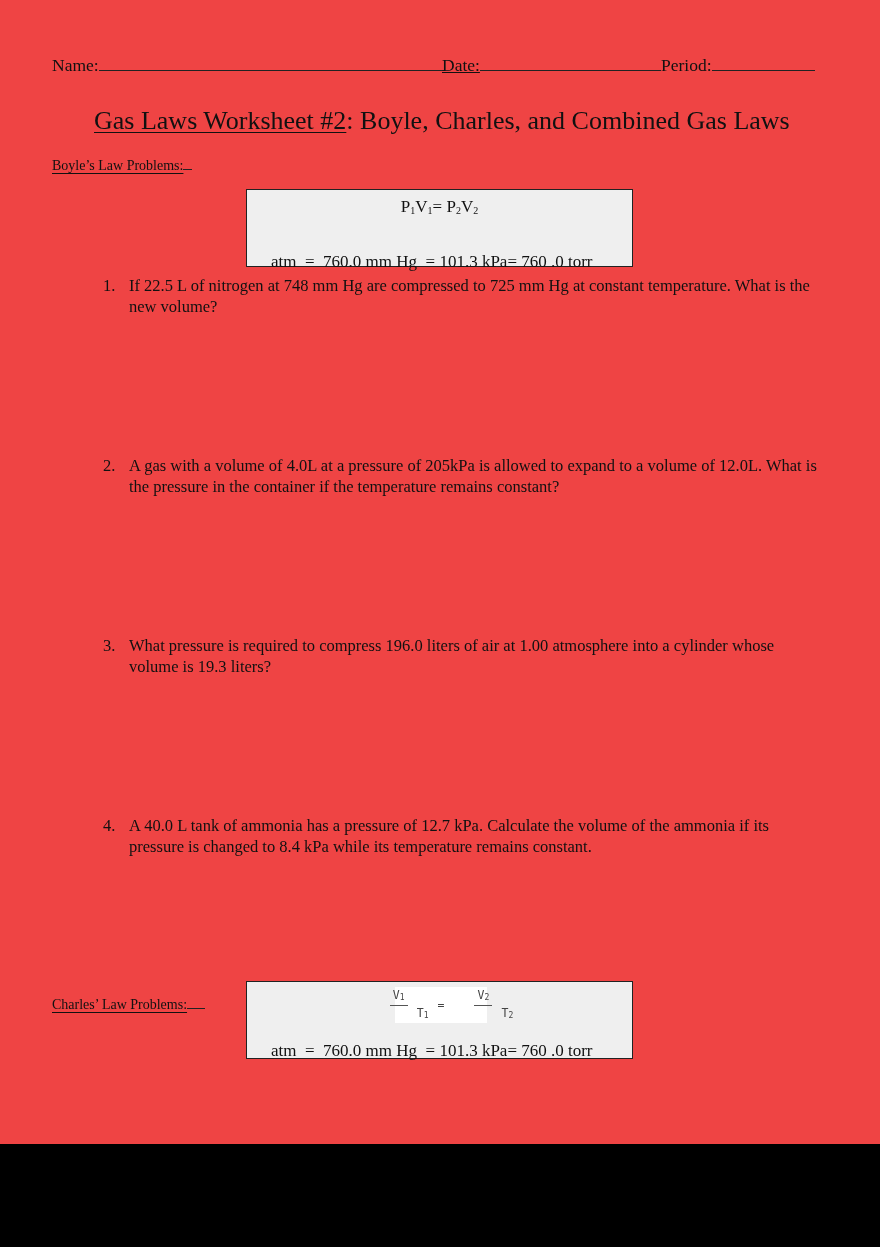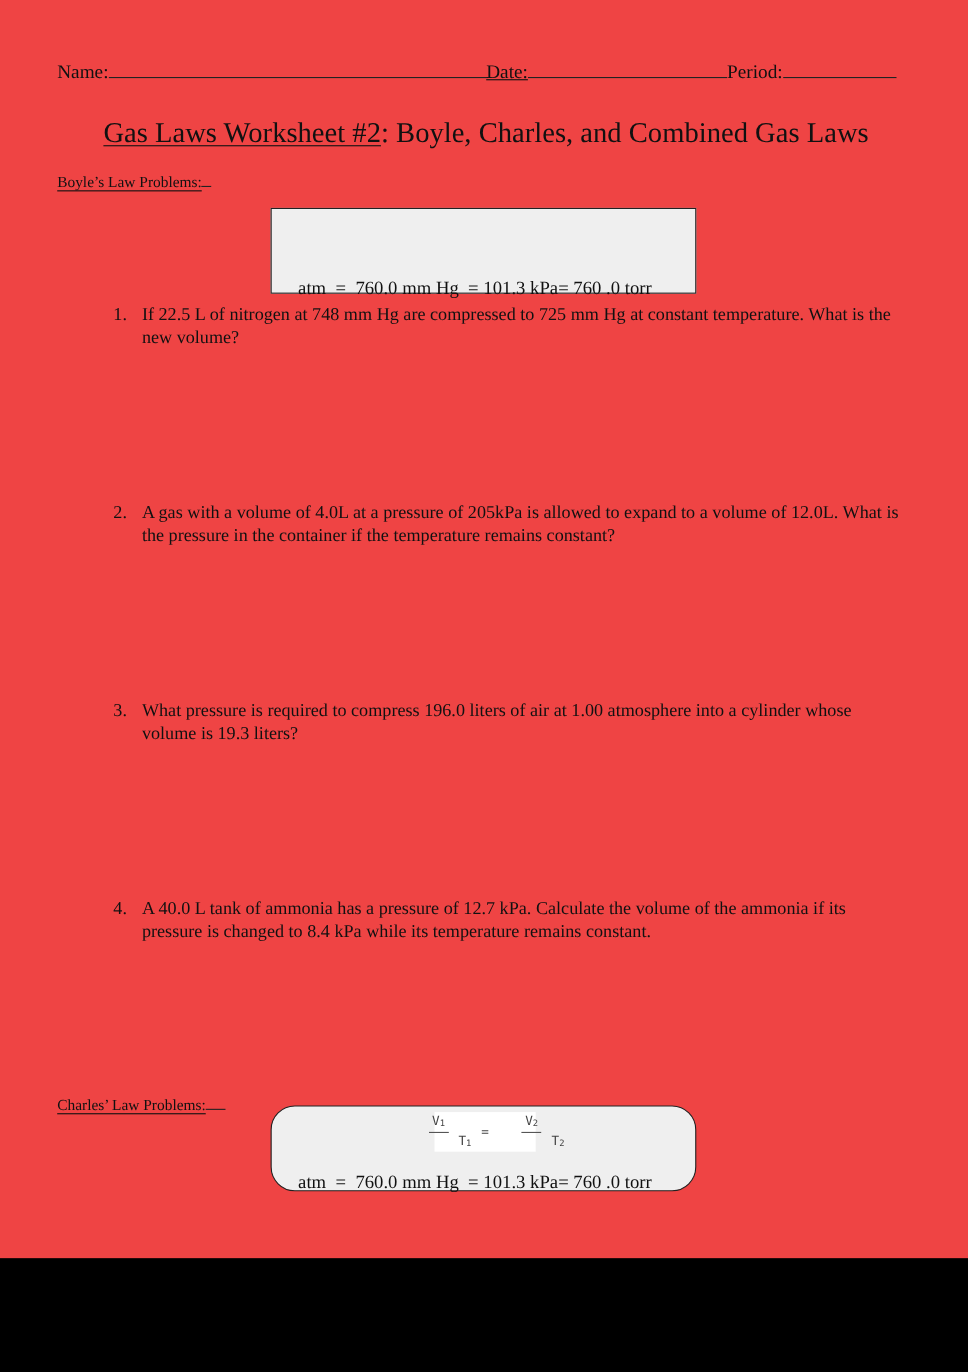--- a/index.html
+++ b/index.html
@@ -70,21 +70,21 @@
     .formula-box {
       position: absolute;
       left: 246px;
       width: 387px;
       background: #efefef;
       border: 1.5px solid #222;
       box-sizing: border-box;
       font-size: 17px;
     }
     .boyle-box { top: 189px; height: 78px; }
-    .charles-box { top: 1005px; height: 78px; border-radius: 22px; }
+    .charles-box { top: 981px; height: 78px; }
 
     .formula-line {
       position: absolute;
       left: 0;
       width: 100%;
       text-align: center;
     }
     .conv-line {
       position: absolute;
       left: 24px;
@@ -161,20 +161,23 @@
 
   <div class="abs title">
     <span class="u">Gas Laws Worksheet #2</span><span>: Boyle, Charles, and Combined Gas Laws</span>
   </div>
 
   <div class="abs section-label" style="left:52px; top:155px;">
     <span>Boyle’s Law Problems:</span><span class="trail"></span>
   </div>
 
   <div class="formula-box boyle-box">
+    <div class="formula-line" style="top:7px;">
+      <span>P</span><sub>1</sub><span>V</span><sub>1</sub><span>= </span><span>P</span><sub>2</sub><span>V</span><sub>2</sub>
+    </div>
     <div class="conv-line" style="top:46px;">atm  =  760.0 mm Hg  = 101.3 kPa= 760 .0 torr</div>
   </div>
 
   <div class="problem" style="top:276px;">
     <span class="num">1.</span>
     <div class="text">If 22.5 L of nitrogen at 748 mm Hg are compressed to 725 mm Hg at constant temperature. What is the new volume?</div>
   </div>
   <div class="problem" style="top:456px;">
     <span class="num">2.</span>
     <div class="text">A gas with a volume of 4.0L at a pressure of 205kPa is allowed to expand to a volume of 12.0L. What is the pressure in the container if the temperature remains constant?</div>

